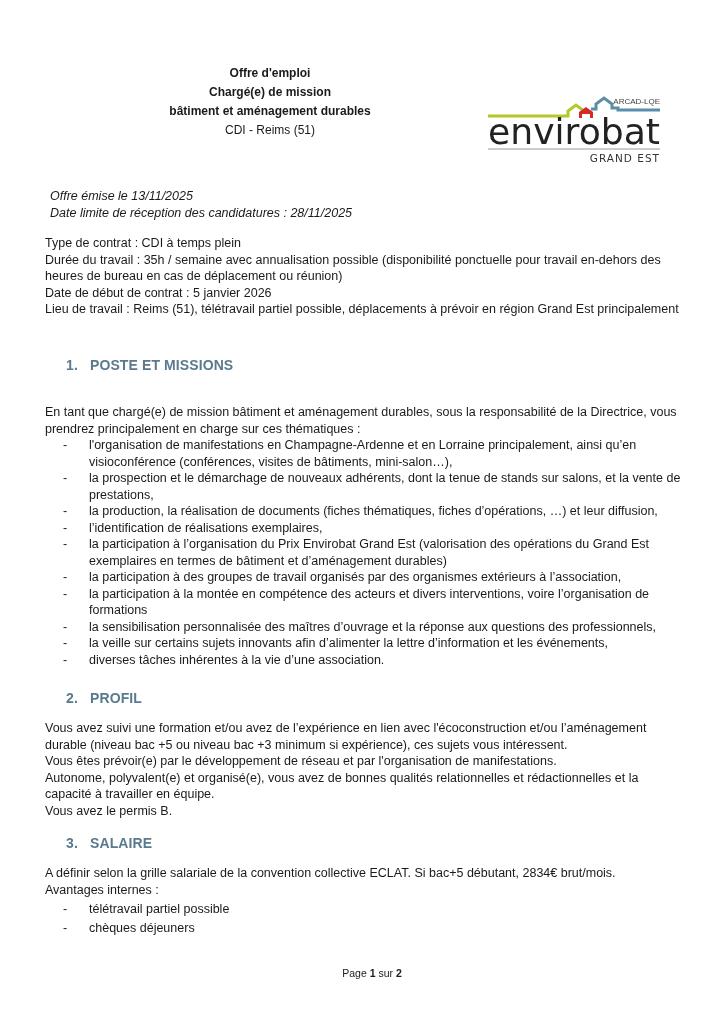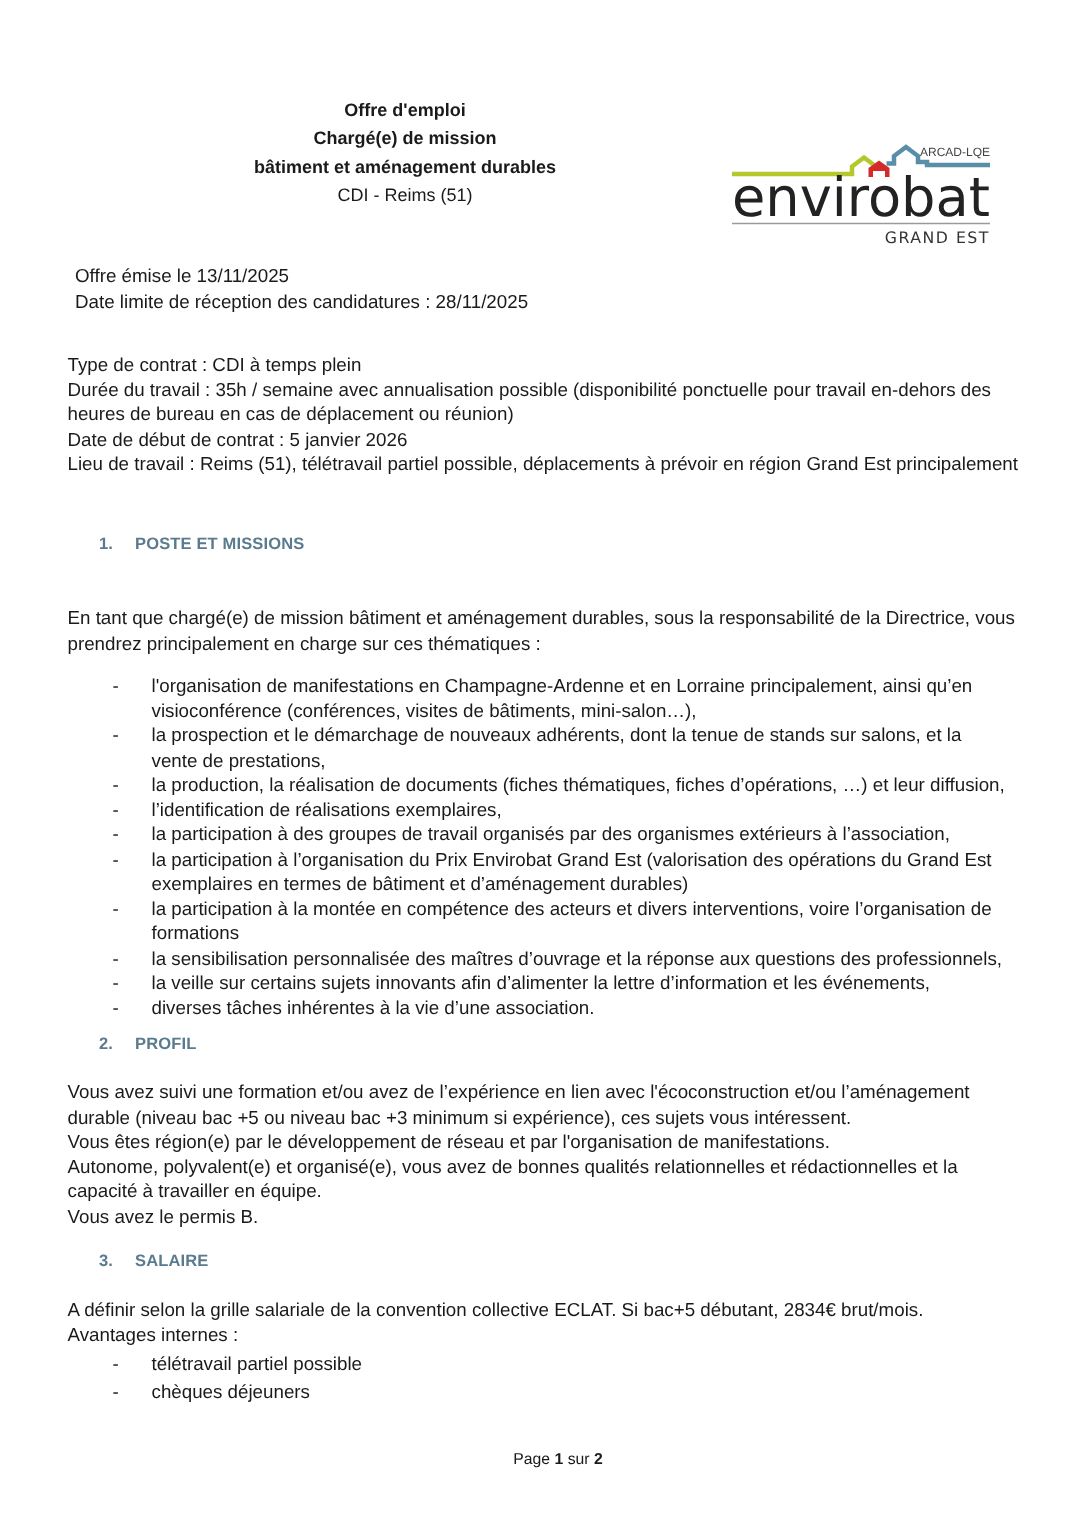--- a/index.html
+++ b/index.html
@@ -8,38 +8,38 @@
       font-family: "Liberation Sans", sans-serif; color: #1a1a1a;
     }
     .page { position: absolute; inset: 0; }
     .title-block {
       position: absolute; left: 120px; top: 64px; width: 300px;
       text-align: center; font-size: 12px; line-height: 19px;
     }
     .title-block .b { font-weight: bold; }
     .logo { position: absolute; left: 486px; top: 92px; width: 176px; height: 72px; }
     .dates {
-      position: absolute; left: 50px; top: 176px; 
+      position: absolute; left: 50px; top: 188px; font-style: italic;
       font-size: 12.5px; line-height: 17px;
     }
     .info {
       position: absolute; left: 45px; top: 235px; width: 640px;
       font-size: 12.5px; line-height: 16.5px;
     }
     .info .lbl { font-weight: normal; }
     .h {
       position: absolute; left: 66px; font-weight: bold; color: #5a7a8e;
-      font-size: 11px; letter-spacing: 0.1px;
+      font-size: 14px; letter-spacing: 0.1px;
     }
     .h .num { display: inline-block; width: 24px; }
     .para {
       position: absolute; left: 45px; width: 640px;
       font-size: 12.5px; line-height: 16.5px;
     }
-    ul.dash { list-style: none; margin: 12px; padding: 0; }
+    ul.dash { list-style: none; margin: 0; padding: 0; }
     ul.dash li { position: relative; padding-left: 44px; }
     ul.dash li::before { content: "-"; position: absolute; left: 18px; }
     .footer {
       position: absolute; left: 0; right: 0; top: 967px; text-align: center;
       font-size: 10.5px;
       padding-left: 20px;
     }
     .footer b { font-weight: bold; }
   </style>
 </head>
@@ -80,36 +80,36 @@
     <span class="num">1.</span><span>POSTE ET MISSIONS</span>
   </div>
 
   <div class="para" style="top:404px;">
     <div>En tant que chargé(e) de mission bâtiment et aménagement durables, sous la responsabilité de la Directrice, vous prendrez principalement en charge sur ces thématiques :</div>
     <ul class="dash">
       <li>l'organisation de manifestations en Champagne-Ardenne et en Lorraine principalement, ainsi qu’en visioconférence (conférences, visites de bâtiments, mini-salon…),</li>
       <li>la prospection et le démarchage de nouveaux adhérents, dont la tenue de stands sur salons, et la vente de prestations,</li>
       <li>la production, la réalisation de documents (fiches thématiques, fiches d’opérations, …) et leur diffusion,</li>
       <li>l’identification de réalisations exemplaires,</li>
+      <li>la participation à l’organisation du Prix Envirobat Grand Est (valorisation des opérations du Grand Est exemplaires en termes de bâtiment et d’aménagement durables)</li>
       <li>la participation à des groupes de travail organisés par des organismes extérieurs à l’association,</li>
-      <li>la participation à l’organisation du Prix Envirobat Grand Est (valorisation des opérations du Grand Est exemplaires en termes de bâtiment et d’aménagement durables)</li>
       <li>la participation à la montée en compétence des acteurs et divers interventions, voire l’organisation de formations</li>
       <li>la sensibilisation personnalisée des maîtres d’ouvrage et la réponse aux questions des professionnels,</li>
       <li>la veille sur certains sujets innovants afin d’alimenter la lettre d’information et les événements,</li>
       <li>diverses tâches inhérentes à la vie d’une association.</li>
     </ul>
   </div>
 
   <div class="h" style="top:690px;">
     <span class="num">2.</span><span>PROFIL</span>
   </div>
 
   <div class="para" style="top:720px;">
     <div>Vous avez suivi une formation et/ou avez de l’expérience en lien avec l'écoconstruction et/ou l’aménagement durable (niveau bac +5 ou niveau bac +3 minimum si expérience), ces sujets vous intéressent.</div>
-    <div>Vous êtes région(e) par le développement de réseau et par l'organisation de manifestations.</div>
+    <div>Vous êtes prévoir(e) par le développement de réseau et par l'organisation de manifestations.</div>
     <div>Autonome, polyvalent(e) et organisé(e), vous avez de bonnes qualités relationnelles et rédactionnelles et la capacité à travailler en équipe.</div>
     <div>Vous avez le permis B.</div>
   </div>
 
   <div class="h" style="top:835px;">
     <span class="num">3.</span><span>SALAIRE</span>
   </div>
 
   <div class="para" style="top:865px;">
     <div>A définir selon la grille salariale de la convention collective ECLAT. Si bac+5 débutant, 2834€ brut/mois.</div>

